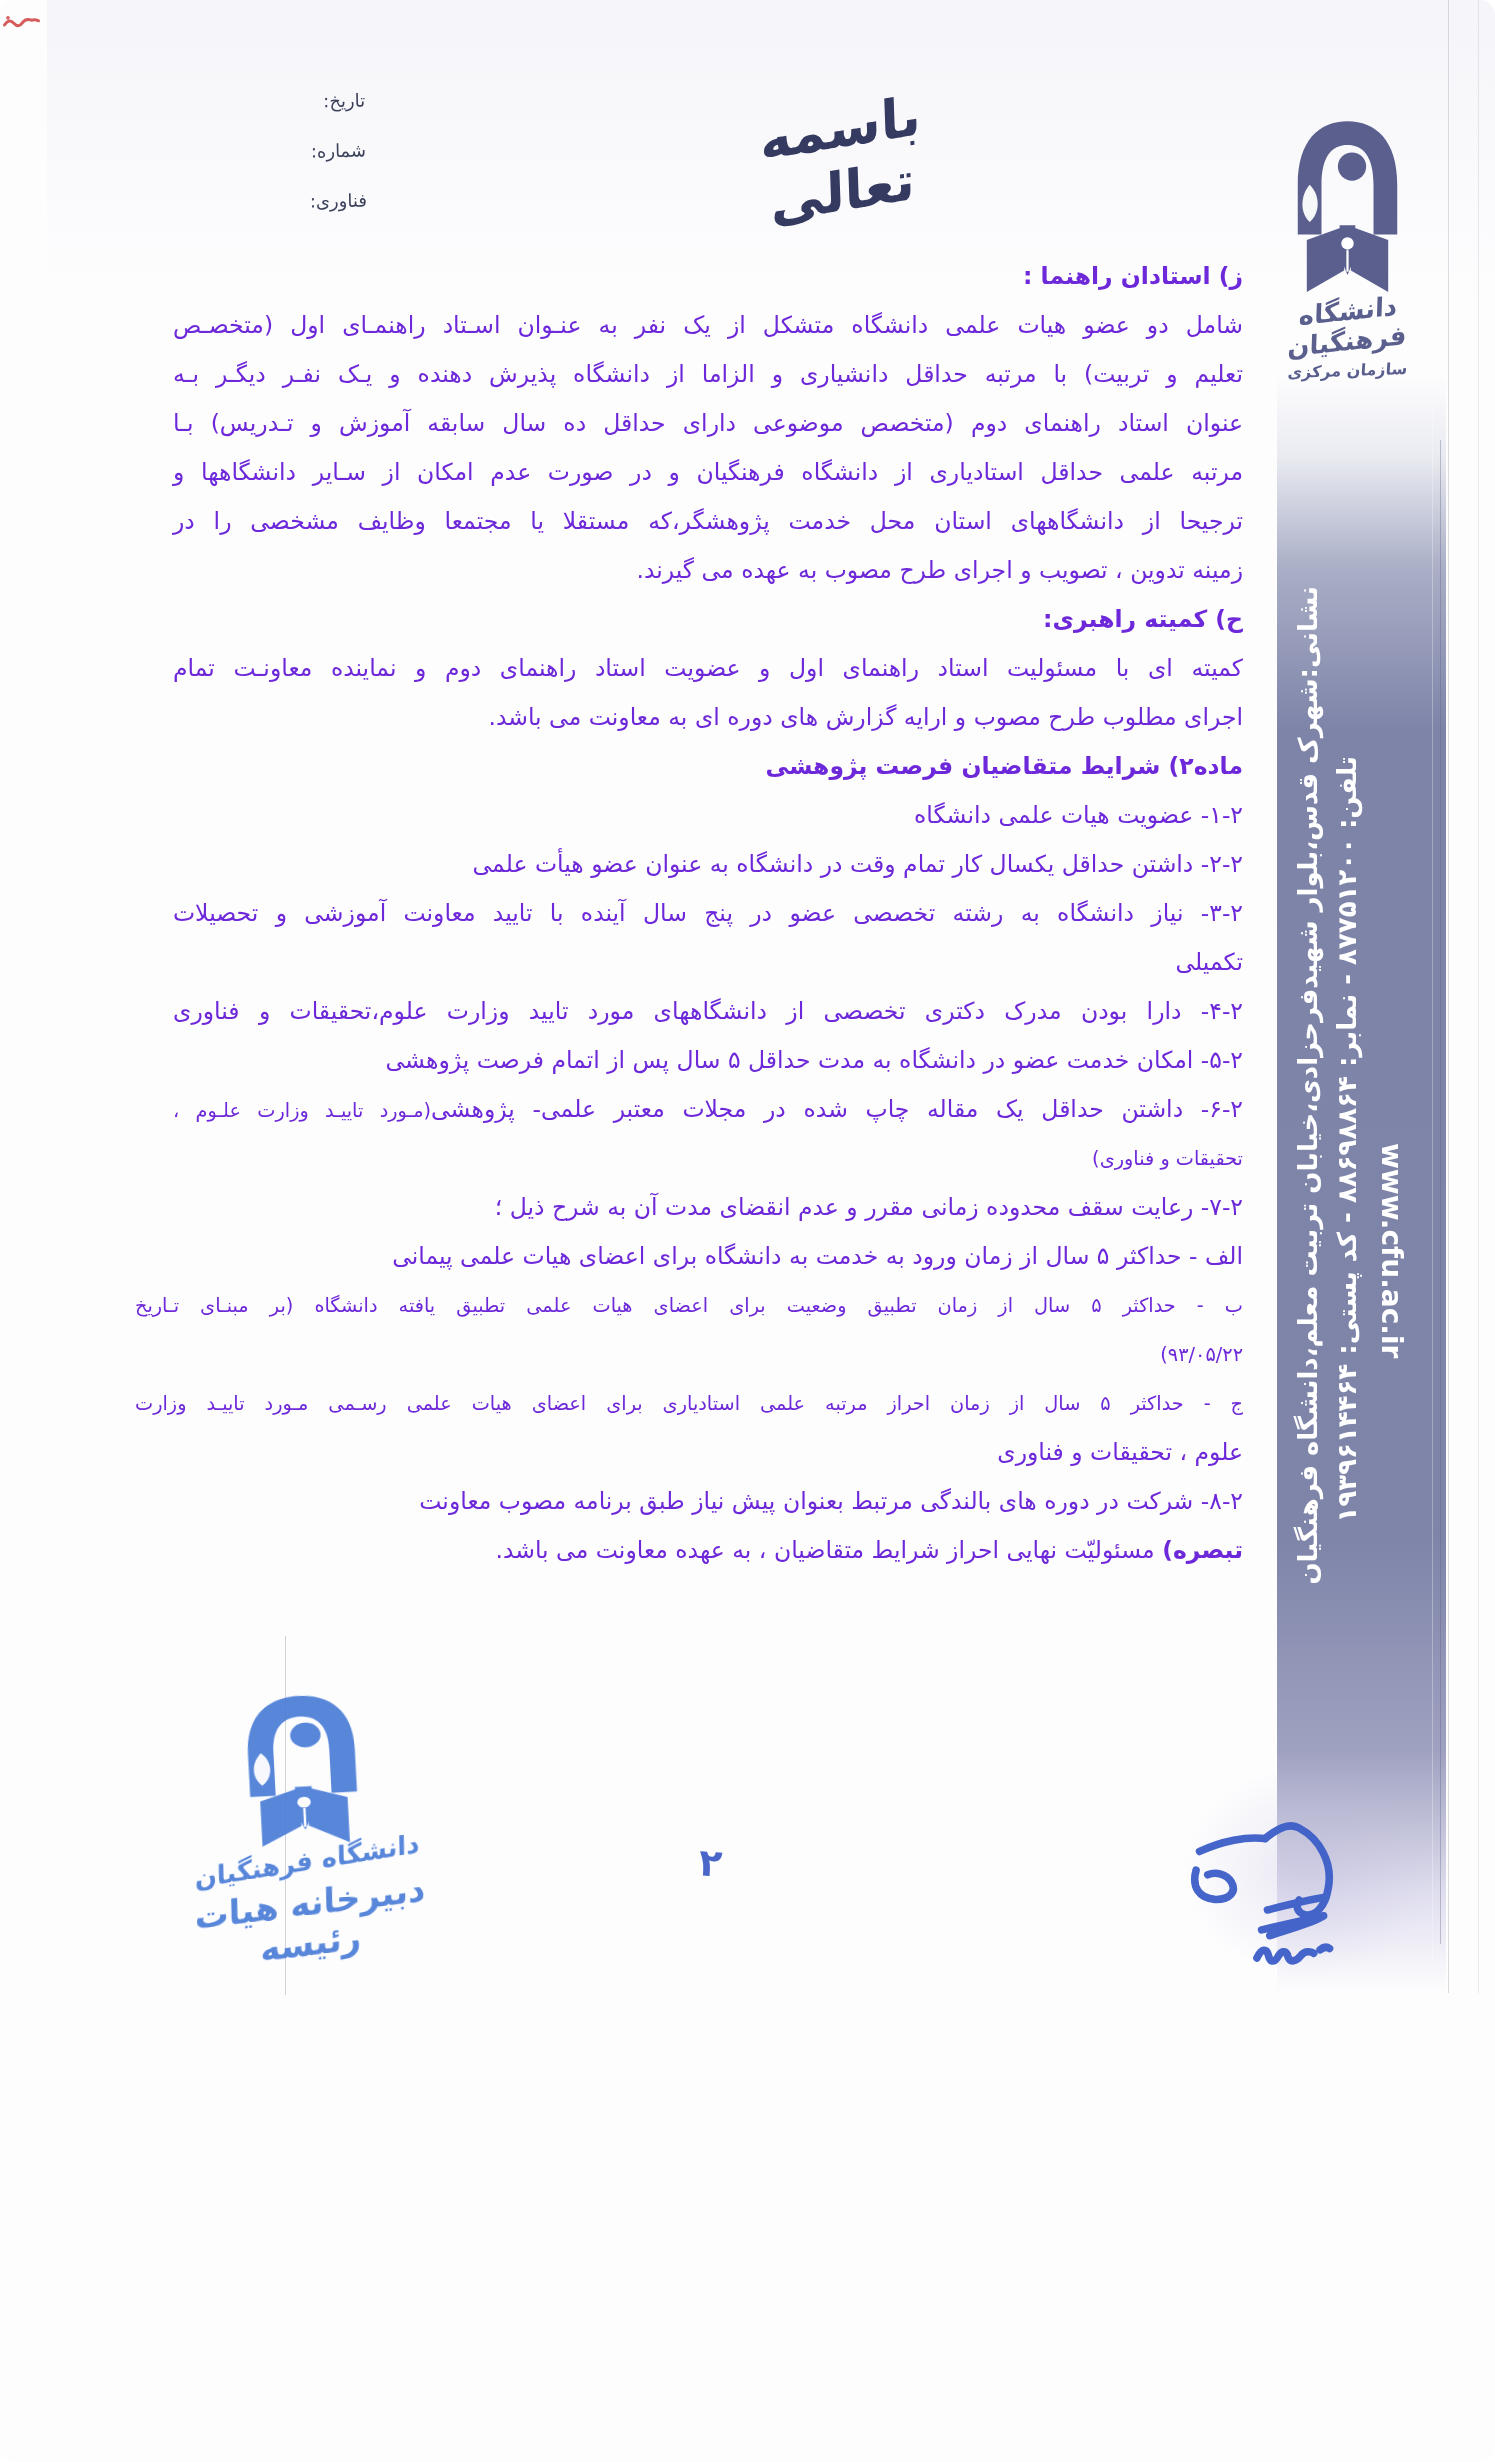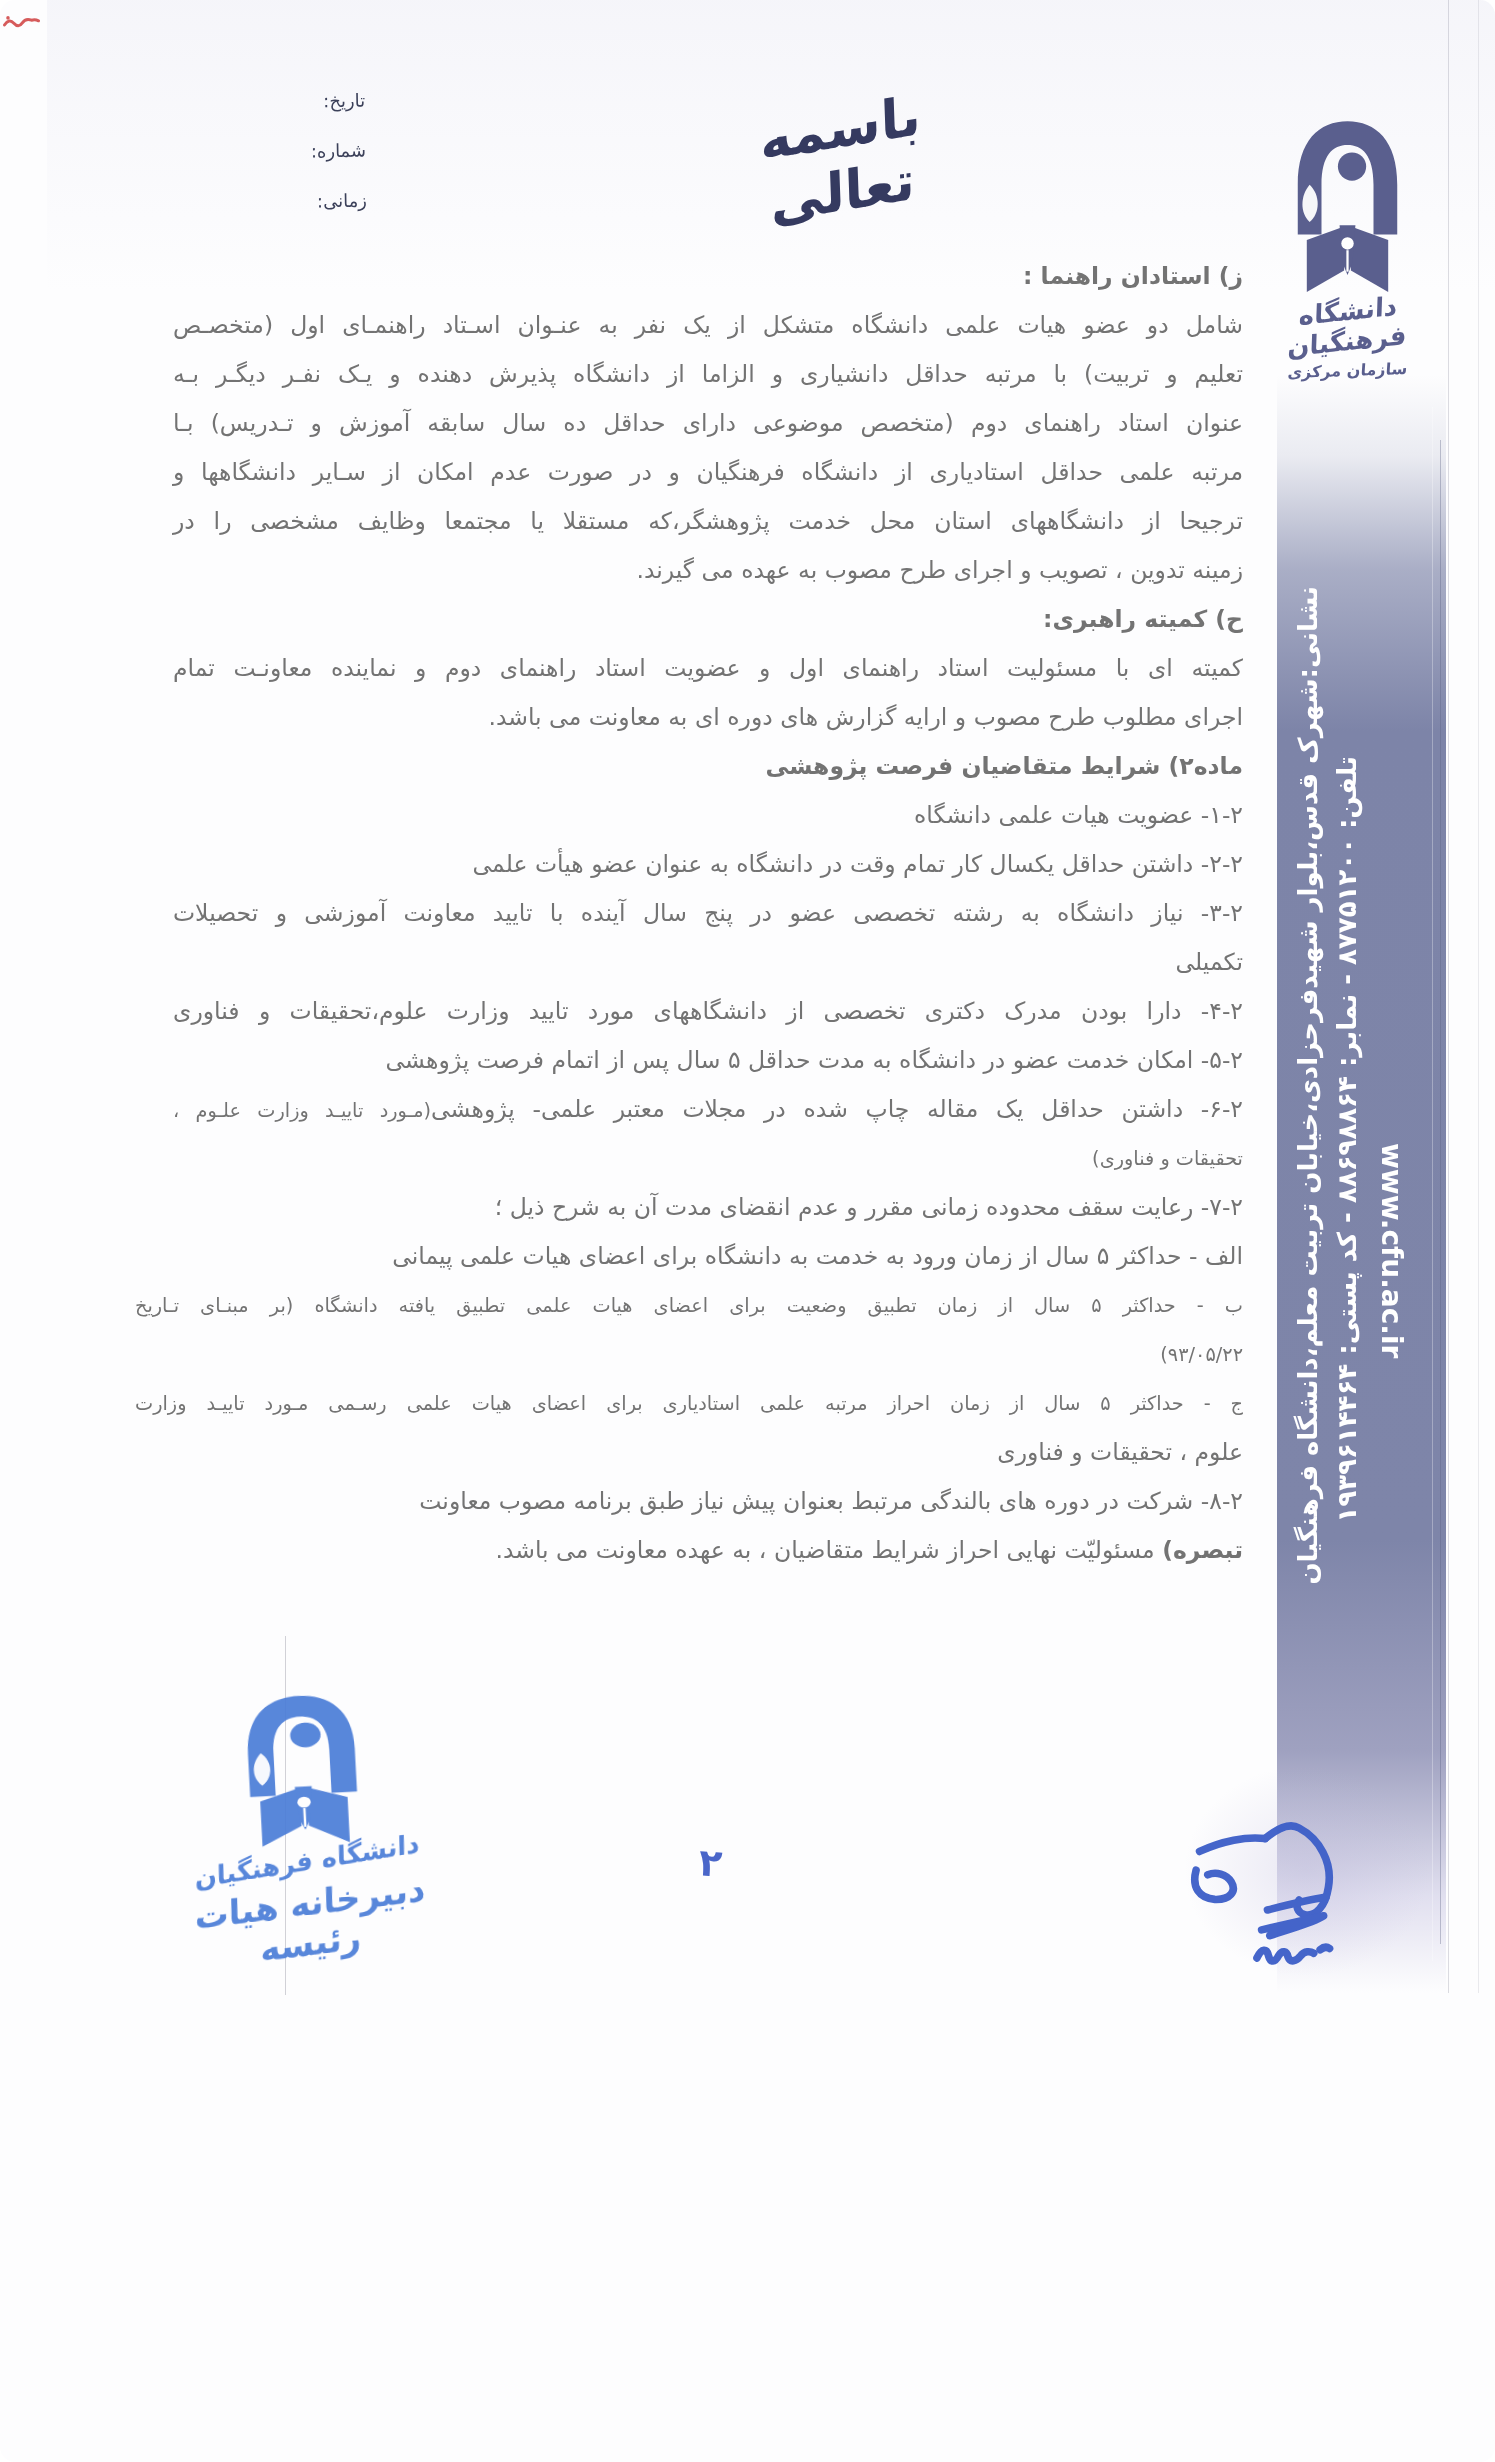--- a/index.html
+++ b/index.html
@@ -37,21 +37,21 @@
 
   
   .edge1{position:absolute;left:1448px;top:0;width:0.6px;height:1993px;background:rgba(120,120,140,0.25);}
   .edge2{position:absolute;left:1478px;top:0;width:0.6px;height:1993px;background:rgba(120,120,140,0.15);}
   .crease{position:absolute;left:285px;top:1636px;width:1.2px;height:359px;background:rgba(110,110,125,0.30);}
   .wash{position:absolute;left:1143px;top:1730px;width:328px;height:281px;
         background:radial-gradient(closest-side,rgba(186,182,218,0.30),rgba(186,182,218,0) 75%);}
   .redmark{position:absolute;left:2.3px;top:11.7px;opacity:.8;filter:blur(0.3px);}
 
   
-  .body-block{position:absolute;right:252px;top:252px;width:1070px;direction:rtl;color:#737373;font-size:23.5px;}
+  .body-block{position:absolute;right:252px;top:252px;width:1070px;direction:rtl;color:#6d28d9;font-size:23.5px;}
   .bl{height:49px;line-height:49px;text-align:right;}
   .bl.j{text-align:justify;text-align-last:justify;}
   .bl.h{font-weight:bold;}
   .bl.small, span.small{font-size:19.3px;}
   .bl.wide{width:1108px;}
   .bl b{font-weight:bold;}
 
   
   .stamp{position:absolute;left:173px;top:1678px;width:264px;color:#4b7dd8;opacity:.92;
         filter:blur(0.2px);transform:rotate(-3deg);direction:rtl;text-align:center;}
@@ -84,21 +84,21 @@
   </svg>
 
   <svg class="redmark" width="39" height="20" viewBox="0 0 66 34">
     <path d="M4 22 q8 -12 16 -3 t14 0 t16 -5 q6 -2 12 1" stroke="#cc3333" stroke-width="5" fill="none" stroke-linecap="round"></path>
     <circle cx="10" cy="10" r="3" fill="#cc3333"></circle>
   </svg>
 
   <div class="hfields">
     <div class="hf-row">تاریخ:</div>
     <div class="hf-row">شماره:</div>
-    <div class="hf-row">زمانی:</div>
+    <div class="hf-row">فناوری:</div>
   </div>
 
   <div class="besm">باسمه تعالی</div>
 
   <div class="logo">
     <svg viewBox="0 0 260 345" width="147" height="195">
       <use href="#emblem"></use>
     </svg>
     <div class="logo-name">دانشگاه فرهنگیان</div>
     <div class="logo-org">سازمان مرکزی</div>

